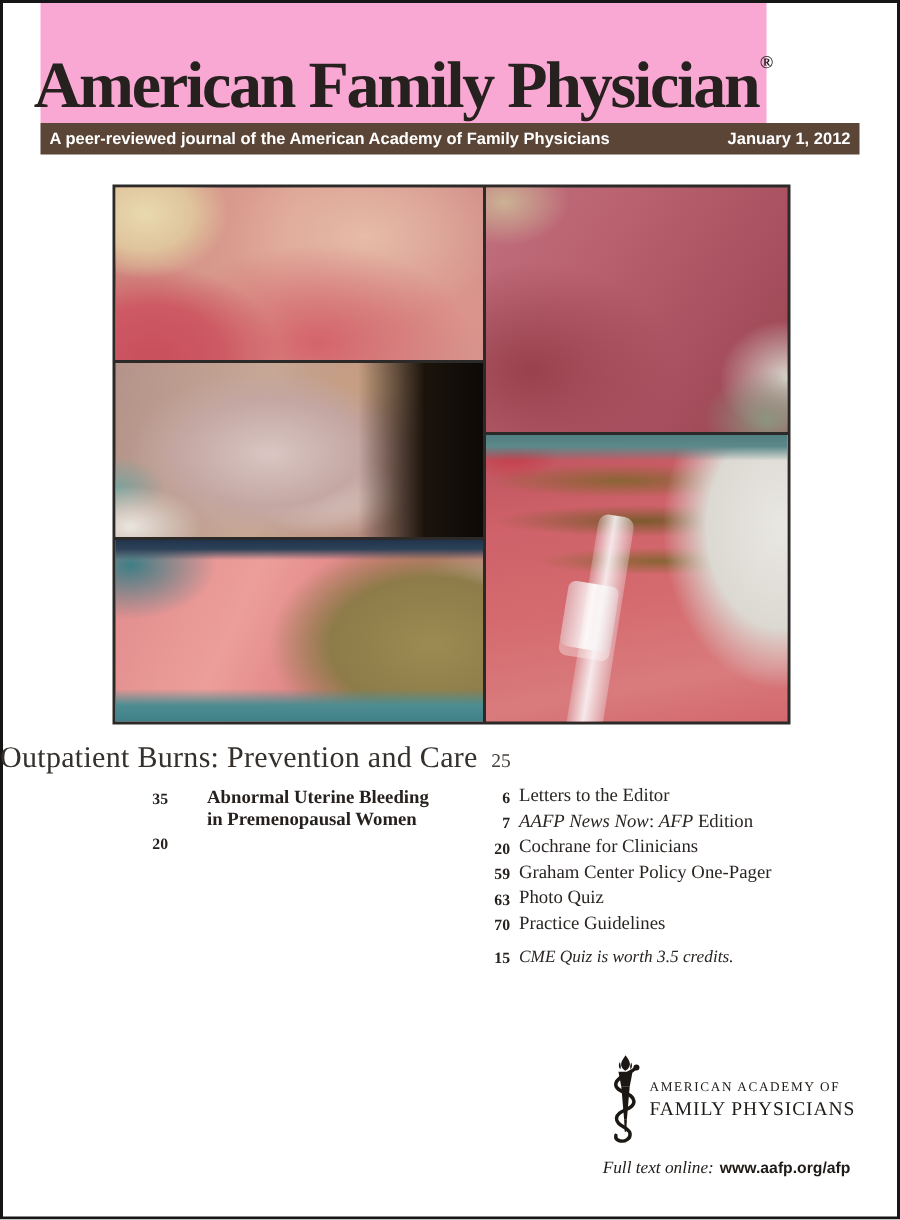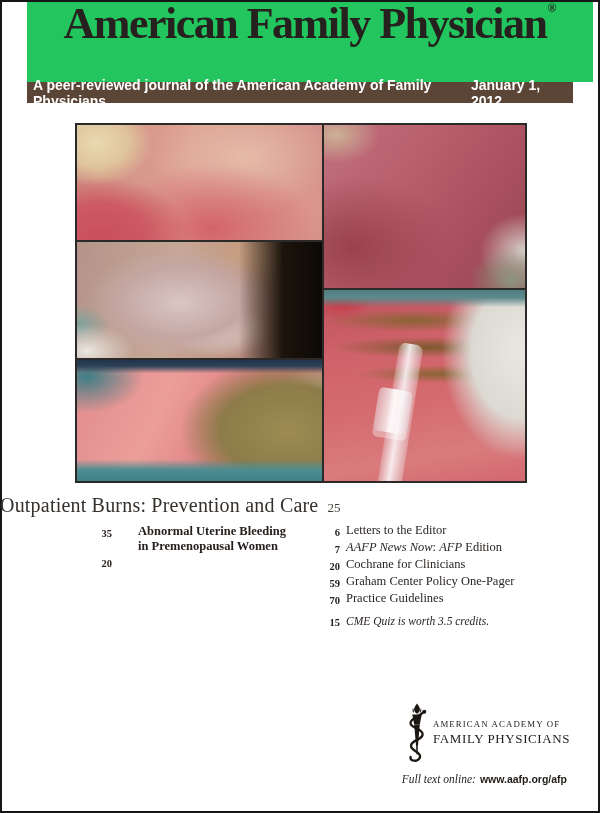--- a/index.html
+++ b/index.html
@@ -4,33 +4,33 @@
 <style>
   html,body { margin:0; padding:0; background:#ffffff; }
   .page {
     position:relative; width:600px; height:813px; background:#ffffff;
     box-shadow: inset 0 0 0 2px #161616;
     font-family:"Liberation Serif", serif; overflow:hidden;
   }
 
   
   .mast-panel {
-    position:absolute; left:27px; top:2px; width:566px; height:80px;
-    background:#22c55e; display:flex; align-items:flex-start; justify-content:center;
+    position:absolute; left:27px; top:2px; width:484px; height:80px;
+    background:#f9a8d4; display:flex; align-items:flex-end; justify-content:center;
   }
   .mast-title {
     font-size:44px; line-height:1; letter-spacing:-1.5px; color:#26211e;
     font-weight:600; white-space:nowrap; padding-bottom:3px;
   }
   .reg-mark { font-size:12px; letter-spacing:0; vertical-align:26px; margin-left:1px; }
   .mast-bar {
     position:absolute; left:27px; top:82px; width:546px; height:21px;
     background:#5b4536; color:#ffffff; box-sizing:border-box;
     display:flex; align-items:center; justify-content:space-between; padding:0 6px;
-    font-family:"Liberation Sans", sans-serif; font-size:14px; font-weight:bold;
+    font-family:"Liberation Sans", sans-serif; font-size:11px; font-weight:bold;
   }
 
   
   .collage { position:absolute; left:75px; top:123px; width:452px; height:360px; background:#2c2a28; }
   .photo { position:absolute; }
   .photo-burned-back { left:2px; top:2px; width:245px; height:115px;
     background:
       radial-gradient(90px 70px at 8% 15%, #e9d9b0 0%, #dfc49c 35%, rgba(223,196,156,0) 62%),
       radial-gradient(120px 85px at 10% 98%, #c84f5c 0%, #cd5a64 40%, rgba(205,90,100,0) 72%),
       radial-gradient(160px 100px at 55% 90%, #d4636b 0%, rgba(212,99,107,0) 65%),
@@ -159,20 +159,24 @@
       <span class="num">7</span>
       <span><span class="it">AAFP News Now</span><span>: </span><span class="it">AFP</span><span> Edition</span></span>
     </div>
     <div class="dept-row">
       <span class="num">20</span>
       <span>Cochrane for Clinicians</span>
     </div>
     <div class="dept-row">
       <span class="num">59</span>
       <span>Graham Center Policy One-Pager</span>
+    </div>
+    <div class="dept-row">
+      <span class="num">63</span>
+      <span>Photo Quiz</span>
     </div>
     <div class="dept-row">
       <span class="num">70</span>
       <span>Practice Guidelines</span>
     </div>
     <div class="cme-row">
       <span class="num">15</span>
       <span class="text">CME Quiz is worth 3.5 credits.</span>
     </div>
   </div>

